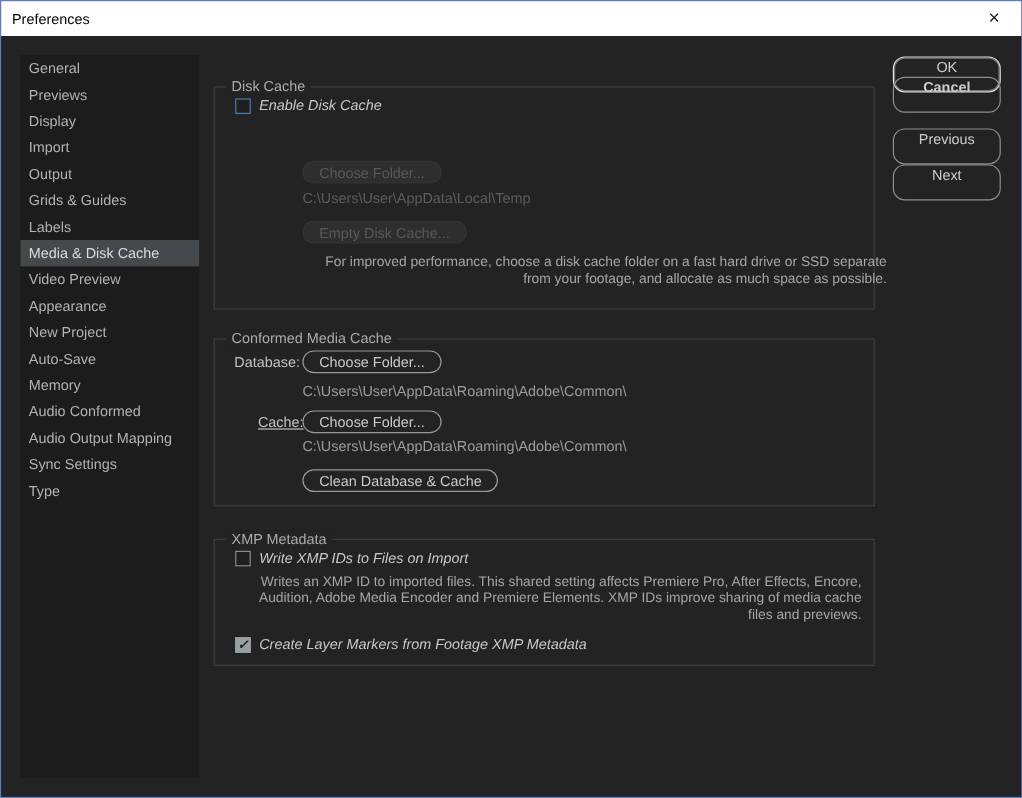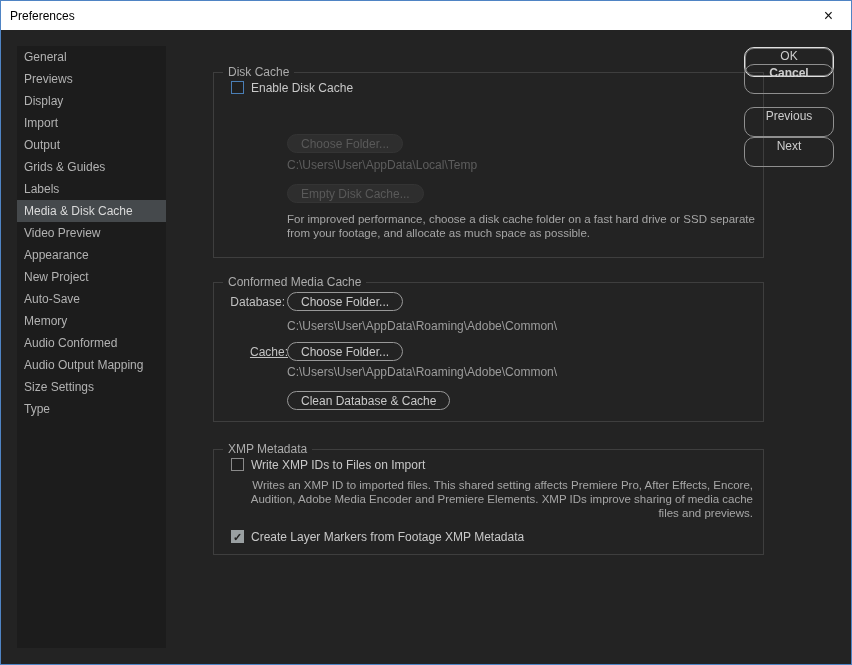--- a/index.html
+++ b/index.html
@@ -16,29 +16,29 @@
     display:flex; align-items:center; justify-content:center; font-size:16px; color:#111; cursor:pointer; }
   .dlg-body { position:relative; height:634px; background:#232323; }
 
   
   .sidebar { position:absolute; left:16px; top:16px; width:149px; height:602px; background:#1c1c1c; }
   .side-item { height:22px; line-height:22px; padding-left:7px; font-size:12px; color:#b2b2b2;
     white-space:nowrap; cursor:default; overflow:hidden; }
   .side-item.selected { background:#45494c; color:#dadada; }
 
   
-  .group { position:absolute; left:177px; width:551px; border:1px solid #3e3e3e;margin-left:35px; }
+  .group { position:absolute; left:177px; width:551px; border:1px solid #3e3e3e; }
   .group-label { position:absolute; top:-8px; left:9px; background:#232323; padding:0 5px;
     font-size:12px; color:#ababab; white-space:nowrap; }
   #group-disk-cache { top:42px; height:186px; }
   #group-conformed  { top:252px; height:140px; }
   #group-xmp        { top:419px; height:106px; }
 
   
-  .cb-row { position:absolute; display:flex; align-items:flex-start; }
+  .cb-row { position:absolute; display:flex; align-items:flex-end;font-style:italic; }
   .cb { width:13px; height:13px; display:inline-block; flex:0 0 13px; }
   .cb-blue    { border:1px solid #4a7eb5; background:#1f1f1f; }
   .cb-gray    { border:1px solid #8a8a8a; background:#1f1f1f; }
   .cb-checked { background:#9aa0a2; border:1px solid #9aa0a2; color:#222;
     font-size:11px; line-height:12px; text-align:center; font-weight:bold; }
   .cb-label { margin-left:7px; font-size:12px; color:#c8c8c8; white-space:nowrap; }
 
   
   .pill { position:absolute; display:inline-flex; align-items:center; justify-content:center;
     height:19px; padding:0 13px; border:1px solid #989898; border-radius:10px;
@@ -82,40 +82,40 @@
       <div class="side-item">Grids &amp; Guides</div>
       <div class="side-item">Labels</div>
       <div class="side-item selected">Media &amp; Disk Cache</div>
       <div class="side-item">Video Preview</div>
       <div class="side-item">Appearance</div>
       <div class="side-item">New Project</div>
       <div class="side-item">Auto-Save</div>
       <div class="side-item">Memory</div>
       <div class="side-item">Audio Conformed</div>
       <div class="side-item">Audio Output Mapping</div>
-      <div class="side-item">Size Settings</div>
+      <div class="side-item">Sync Settings</div>
       <div class="side-item">Type</div>
     </div>
 
     <div class="group" id="group-disk-cache">
       <span class="group-label">Disk Cache</span>
 
       <div class="cb-row" style="left:17px; top:8px;">
         <span class="cb cb-blue"></span>
         <span class="cb-label">Enable Disk Cache</span>
       </div>
 
 
       <div class="pill disabled" style="left:73px; top:61px;">Choose Folder...</div>
 
       <div class="txt path-dim" style="left:73px; top:85px;">C:\Users\User\AppData\Local\Temp</div>
 
       <div class="pill disabled" style="left:73px; top:111px;">Empty Disk Cache...</div>
 
-      <div class="help" style="left:73px; top:139px; width:472px;">For improved performance, choose a disk cache folder on a fast hard drive or SSD separate from your footage, and allocate as much space as possible.</div>
+      <div class="help" style="left:88px; top:139px; width:472px;text-align:right;">For improved performance, choose a disk cache folder on a fast hard drive or SSD separate from your footage, and allocate as much space as possible.</div>
     </div>
 
     <div class="group" id="group-conformed">
       <span class="group-label">Conformed Media Cache</span>
 
       <div class="txt field-label" style="left:12px; top:12px;">Database:</div>
       <div class="pill" style="left:73px; top:9px;">Choose Folder...</div>
       <div class="txt path" style="left:73px; top:36px;">C:\Users\User\AppData\Roaming\Adobe\Common\</div>
 
       <div class="txt field-label" style="left:15px; top:62px;text-decoration:underline;">Cache:</div>

